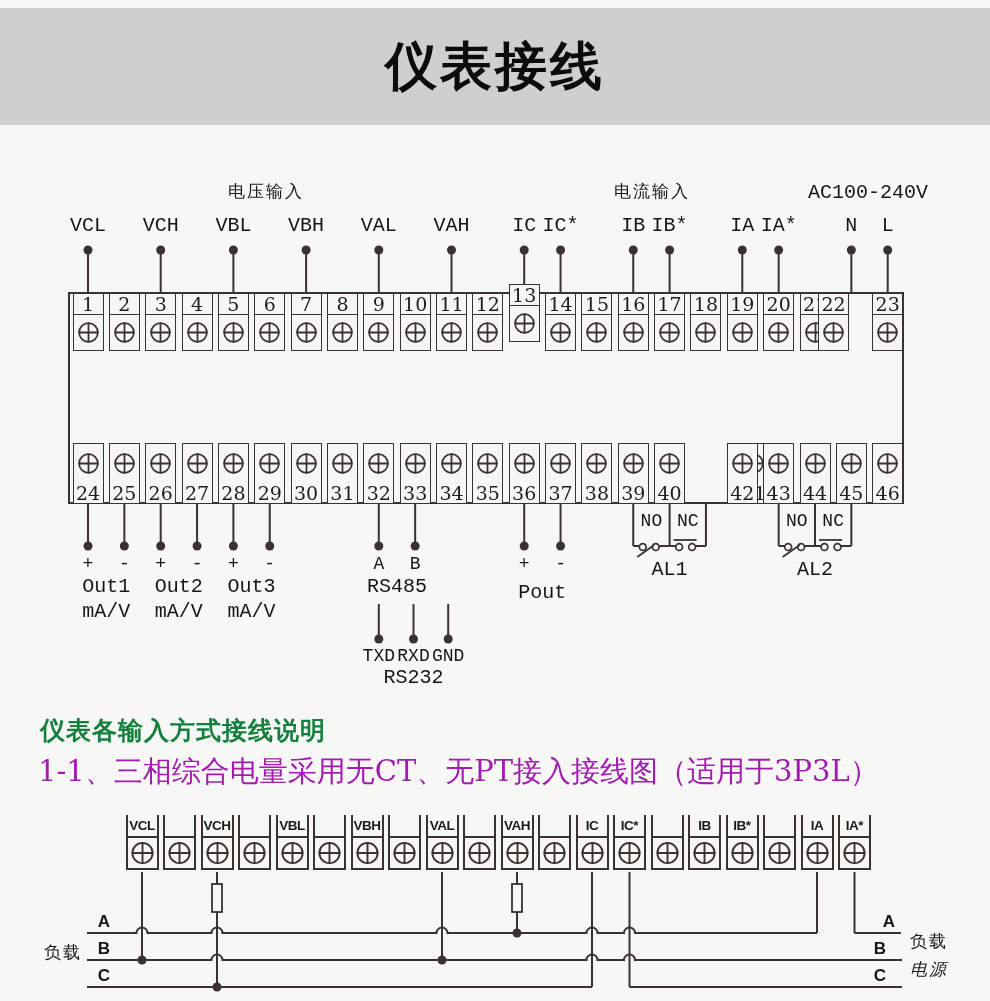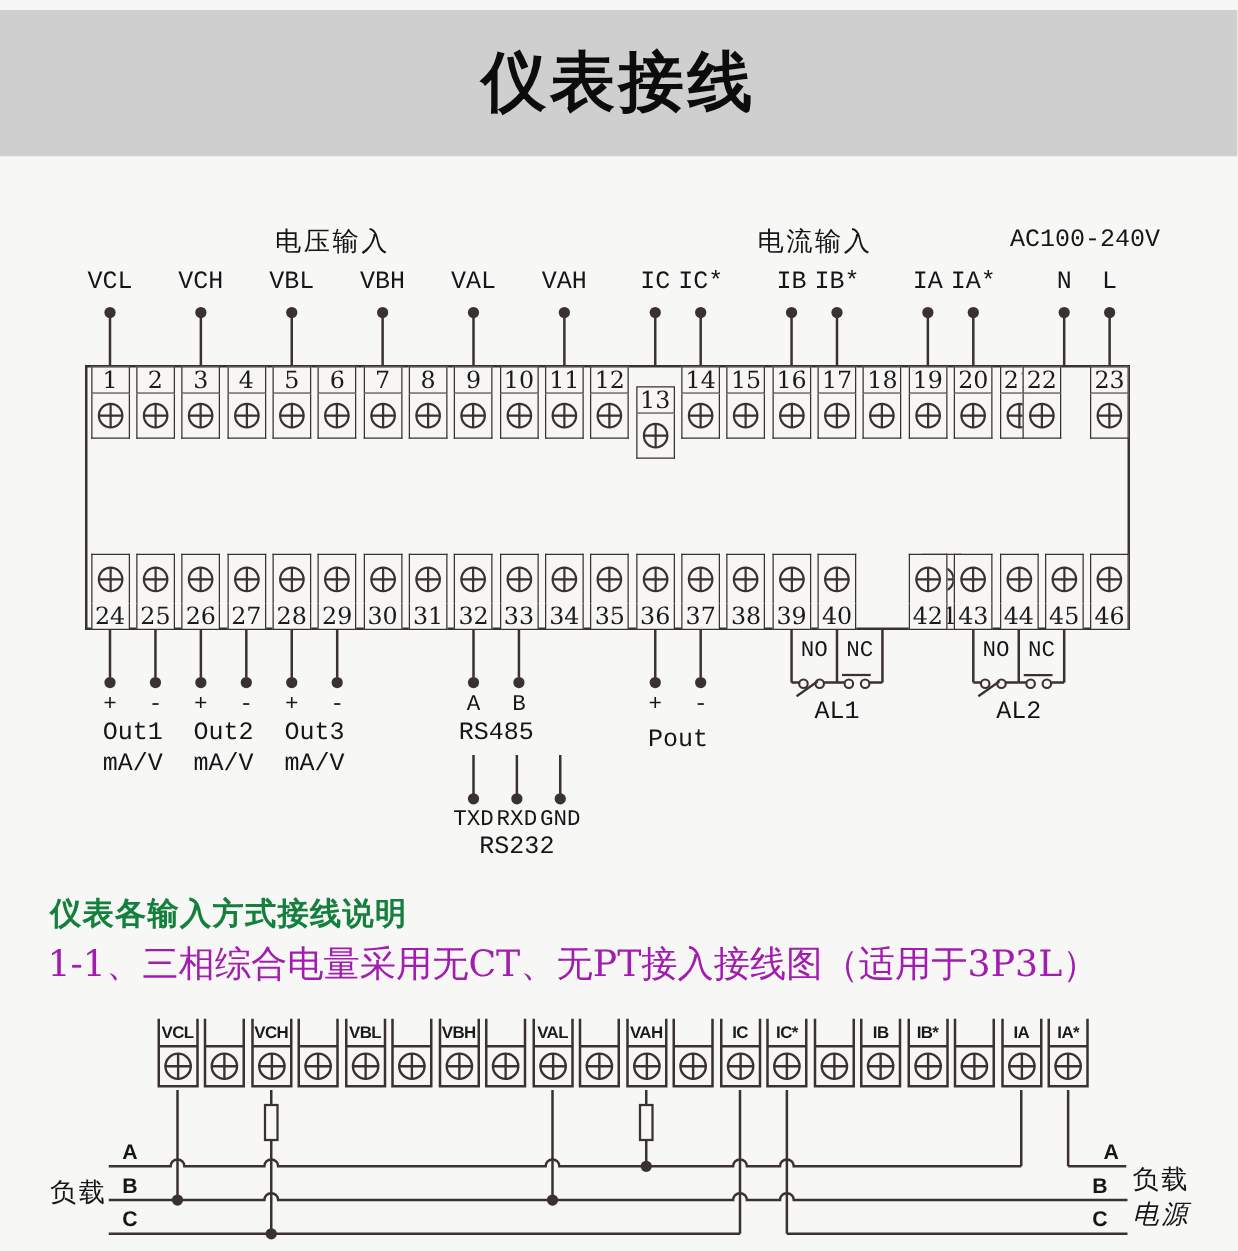--- a/index.html
+++ b/index.html
@@ -21,21 +21,21 @@
   .tnum{height:20px;border:1.6px solid var(--ln);font:19px/20px "DejaVu Serif",serif;
         text-align:center;background:#f7f6f5;color:#1b1b1b;}
   .tnum.b{border-top:none;}
   .tscrew{height:33px;border:1.6px solid var(--ln);border-top:none;background:#f7f6f5;padding:1px 2px;}
   .tscrew.b{border:1.6px solid var(--ln);border-bottom:none;height:37px;}
   .tscrew svg{width:100%;height:100%;display:block;}
   
   .sig{position:absolute;transform:translateX(-50%);white-space:nowrap;
        font:20px/1 "Liberation Mono",monospace;color:#161616;}
   .sig.small{font-size:18px;}
-  .sig.cjk{font-family:"DejaVu Serif",serif;letter-spacing:2px;font-size:21px;}
+  .sig.cjk{font-family:"DejaVu Serif",serif;letter-spacing:2px;font-size:17px;}
   .sig.bold{font-family:"Liberation Sans",sans-serif;font-weight:bold;font-size:17px;letter-spacing:0;}
   
   #h1{position:absolute;left:40px;top:714px;font:bold 25px "Liberation Sans",sans-serif;
       color:#15803d;letter-spacing:1px;}
   #h2{position:absolute;left:38px;top:752px;font:29px "DejaVu Serif",serif;color:#a21caf;white-space:nowrap;}
   
   .t2cell{position:absolute;width:33px;}
   .t2label{height:21px;border-left:2px solid var(--ln);border-right:2px solid var(--ln);
            font:bold 13.5px/22px "Liberation Sans",sans-serif;letter-spacing:-.5px;text-align:center;color:#1b1b1b;}
   .t2screw{height:28px;border:2px solid var(--ln);background:#f7f6f5;padding:1px;}
@@ -255,21 +255,21 @@
     </div>
     <div class="tcell" style="left: 472.35px; top: 293px;">
       <div class="tnum">12</div>
       <div class="tscrew">
         <svg viewBox="0 0 24 24">
           <circle cx="12" cy="12" r="9" fill="none" stroke="#3a322e" stroke-width="1.7"></circle>
           <path d="M12 2.5v19M2.5 12h19" fill="none" stroke="#3a322e" stroke-width="1.7"></path>
         </svg>
       </div>
     </div>
-    <div class="tcell" style="left: 508.7px; top: 309px;">
+    <div class="tcell" style="left: 508.7px; top: 284px;">
       <div class="tnum">13</div>
       <div class="tscrew">
         <svg viewBox="0 0 24 24">
           <circle cx="12" cy="12" r="9" fill="none" stroke="#3a322e" stroke-width="1.7"></circle>
           <path d="M12 2.5v19M2.5 12h19" fill="none" stroke="#3a322e" stroke-width="1.7"></path>
         </svg>
       </div>
     </div>
     <div class="tcell" style="left: 545.05px; top: 293px;">
       <div class="tnum">14</div>

